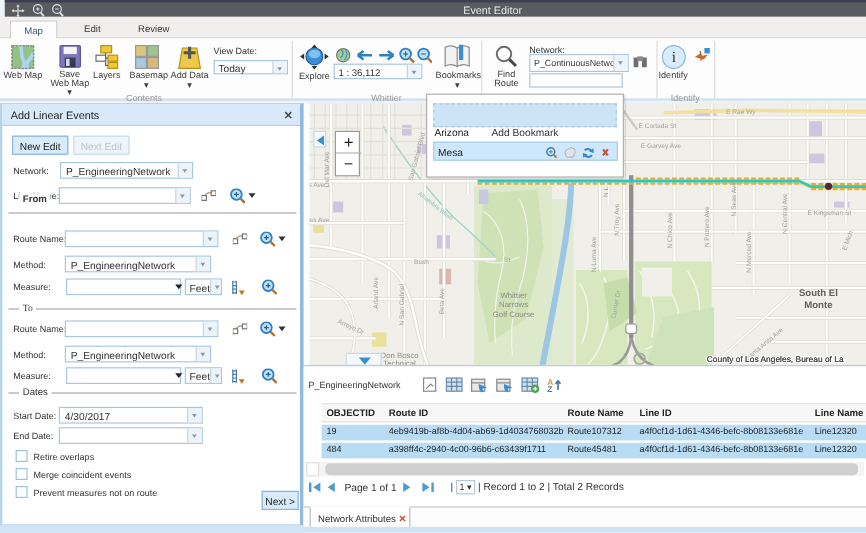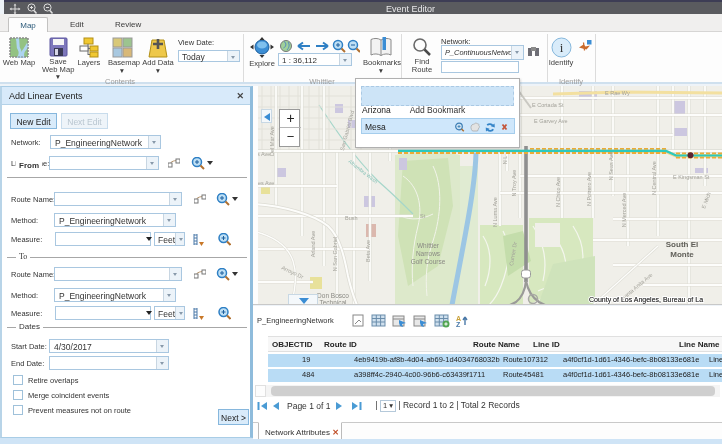--- a/index.html
+++ b/index.html
@@ -47,21 +47,21 @@
 #bk-add { position:absolute; left:5px; top:7px; width:153px; height:14px; background:#cde4f7; border:1px dashed #aac9e4; text-align:center; font-size:8.5px; color:#333; padding-top:18px; }
 #bk-az { position:absolute; left:6px; top:26px; font-size:8.5px; color:#222; }
 #bk-mesa { position:absolute; left:5px; top:39px; width:154px; height:16px; background:#cfe7fb; border:1px solid #a5cdec; font-size:8.5px; color:#222; padding:3px 0 0 3px; }
 
 
 #tblpanel { left:253px; top:306px; width:469px; height:138px; background:#fff; }
 .ticon { position:absolute; top:4px; }
 #thead { position:absolute; left:15px; top:30px; width:454px; height:16px; background:#f7f7f7; border-top:1px solid #e0e0e0; border-bottom:1px solid #e0e0e0; }
 .th { position:absolute; top:3px; font-size:8px; font-weight:bold; color:#222; white-space:nowrap; }
 .trow { position:absolute; left:15px; width:454px; height:13px; background:#b9dcf5; font-size:7.5px; color:#222; }
-.td { position:absolute; top:1px;margin-left:30px; }
+.td { position:absolute; top:1px; }
 #hscroll { position:absolute; left:2px; top:79px; width:465px; height:12px; background:#f4f4f4; }
 #hscroll .larr { position:absolute; left:0; top:0; width:11px; height:12px; background:#fdfdfd; border:1px solid #e0e0e0; }
 #hscroll .thumb { position:absolute; left:16px; top:1px; width:444px; height:10px; background:#cfcfcf; border-radius:4px; }
 #pager { position:absolute; left:3px; top:94px; font-size:8.5px; color:#333; }
 #bottabs { left:253px; top:422px; width:469px; height:22px; background:#fdfdfd; border-top:1px solid #c9c9c9; }
 #bottab1 { position:absolute; left:5px; top:-1px; width:84px; height:20px; background:#fff; border:1px solid #bbb; border-top:1px solid #fff; font-size:8px; color:#333; padding:5px 0 0 6px; }
 #botstrip { left:0; top:439px; width:722px; height:5px; background:#cfe4f6; }
 #leftbot { left:0; top:438px; width:253px; height:6px; background:#cfe4f6; }
 </style>
 </head>
@@ -182,21 +182,21 @@
   </div>
 
   <div class="ribtn" style="left:407px; top:5px; width:30px;">
     <svg width="20" height="20" viewBox="0 0 20 20">
           <circle cx="8" cy="8" r="6" fill="none" stroke="#6a6a6a" stroke-width="1.6"></circle>
           <path d="M12.5 12.5 L18 18" stroke="#4a4a4a" stroke-width="2.5"></path>
         </svg>
     Find<br>Route
   </div>
   <div class="lbl" style="left:441px; top:5px;">Network:</div>
-  <div class="combo" style="left:441px; top:13px; width:83px; height:15px; padding:2px 0 0 3px; font-size:7.4px;font-style:italic;">P_ContinuousNetwork<span class="ar"></span></div>
+  <div class="combo" style="left:441px; top:13px; width:83px; height:15px; padding:2px 0 0 3px; font-size:7.4px;">P_ContinuousNetwork<span class="ar"></span></div>
   <svg class="rsmall" width="13" height="11" viewBox="0 0 13 11" style="left:527px; top:14px;">
         <g fill="#6e6e76">
           <path d="M1 2 L5 2 L5 10 L1 10 Z M8 2 L12 2 L12 10 L8 10 Z"></path>
           <rect x="4" y="1" width="5" height="4" fill="#8a8a8a"></rect>
         </g>
       </svg>
   <div class="combo" style="left:441px; top:29px; width:78px; height:12px;"></div>
 
   <div class="ribtn" style="left:546px; top:5px; width:30px;">
     <svg width="21" height="21" viewBox="0 0 21 21">

